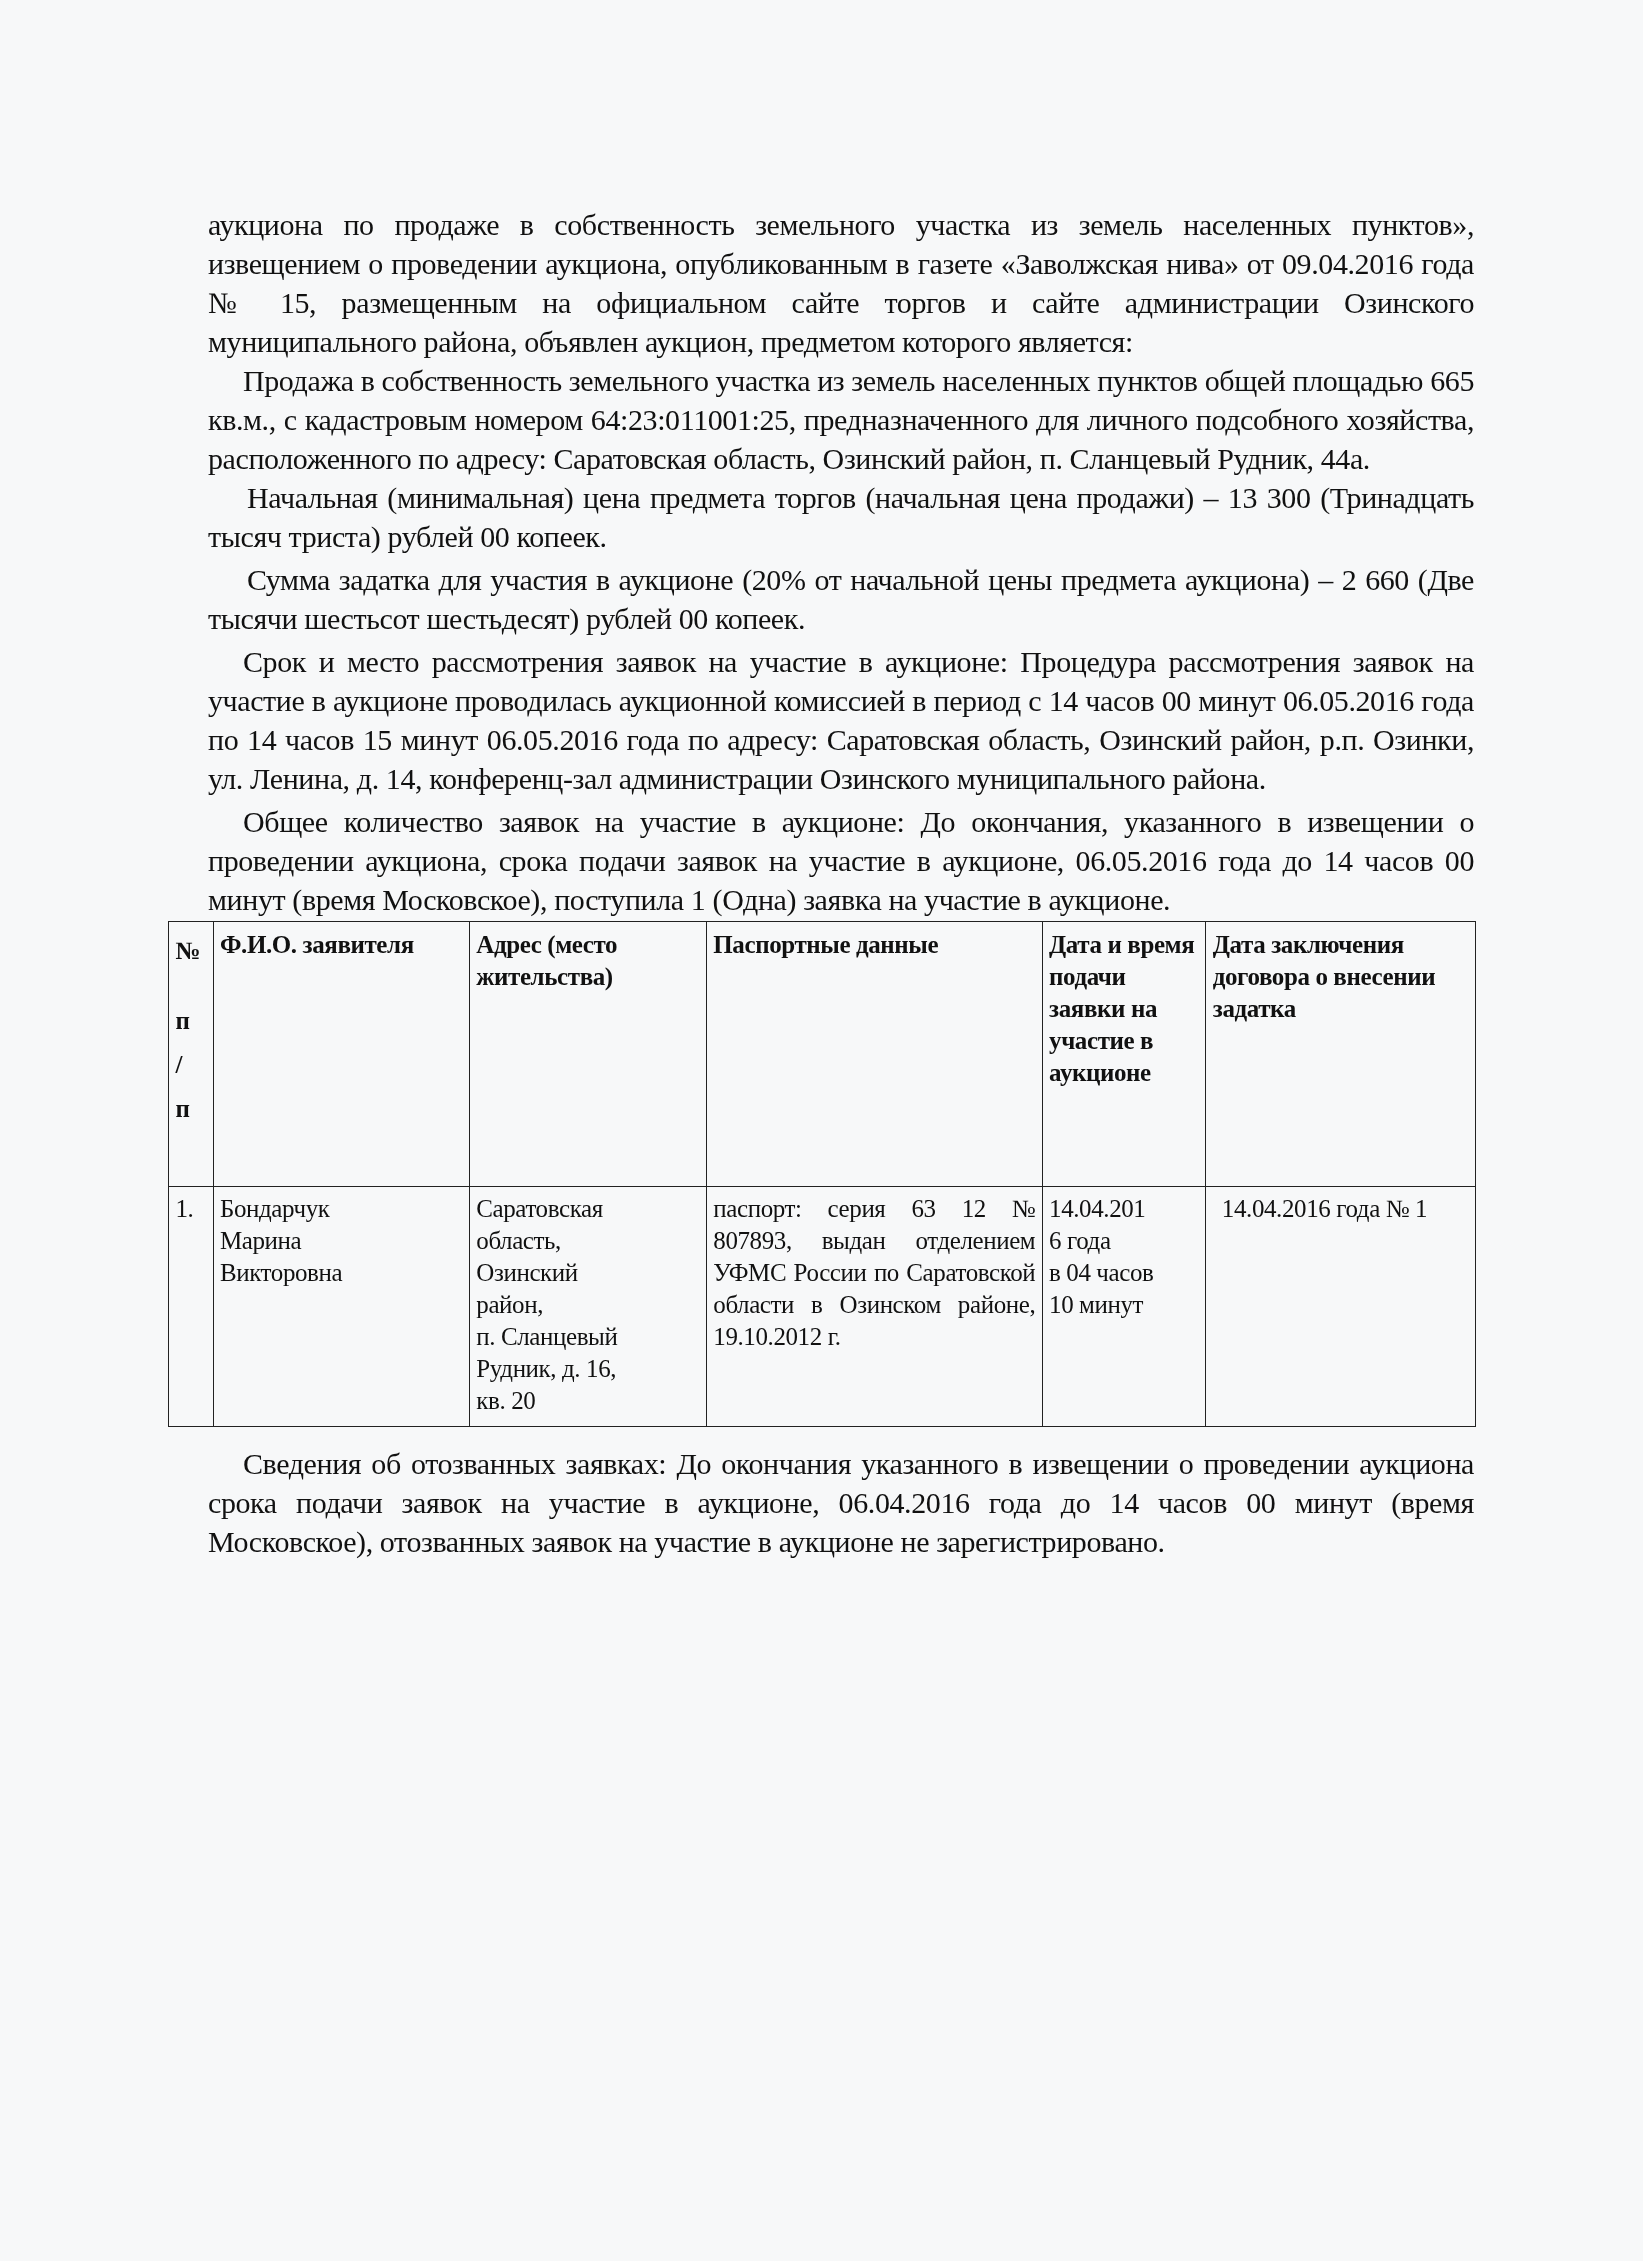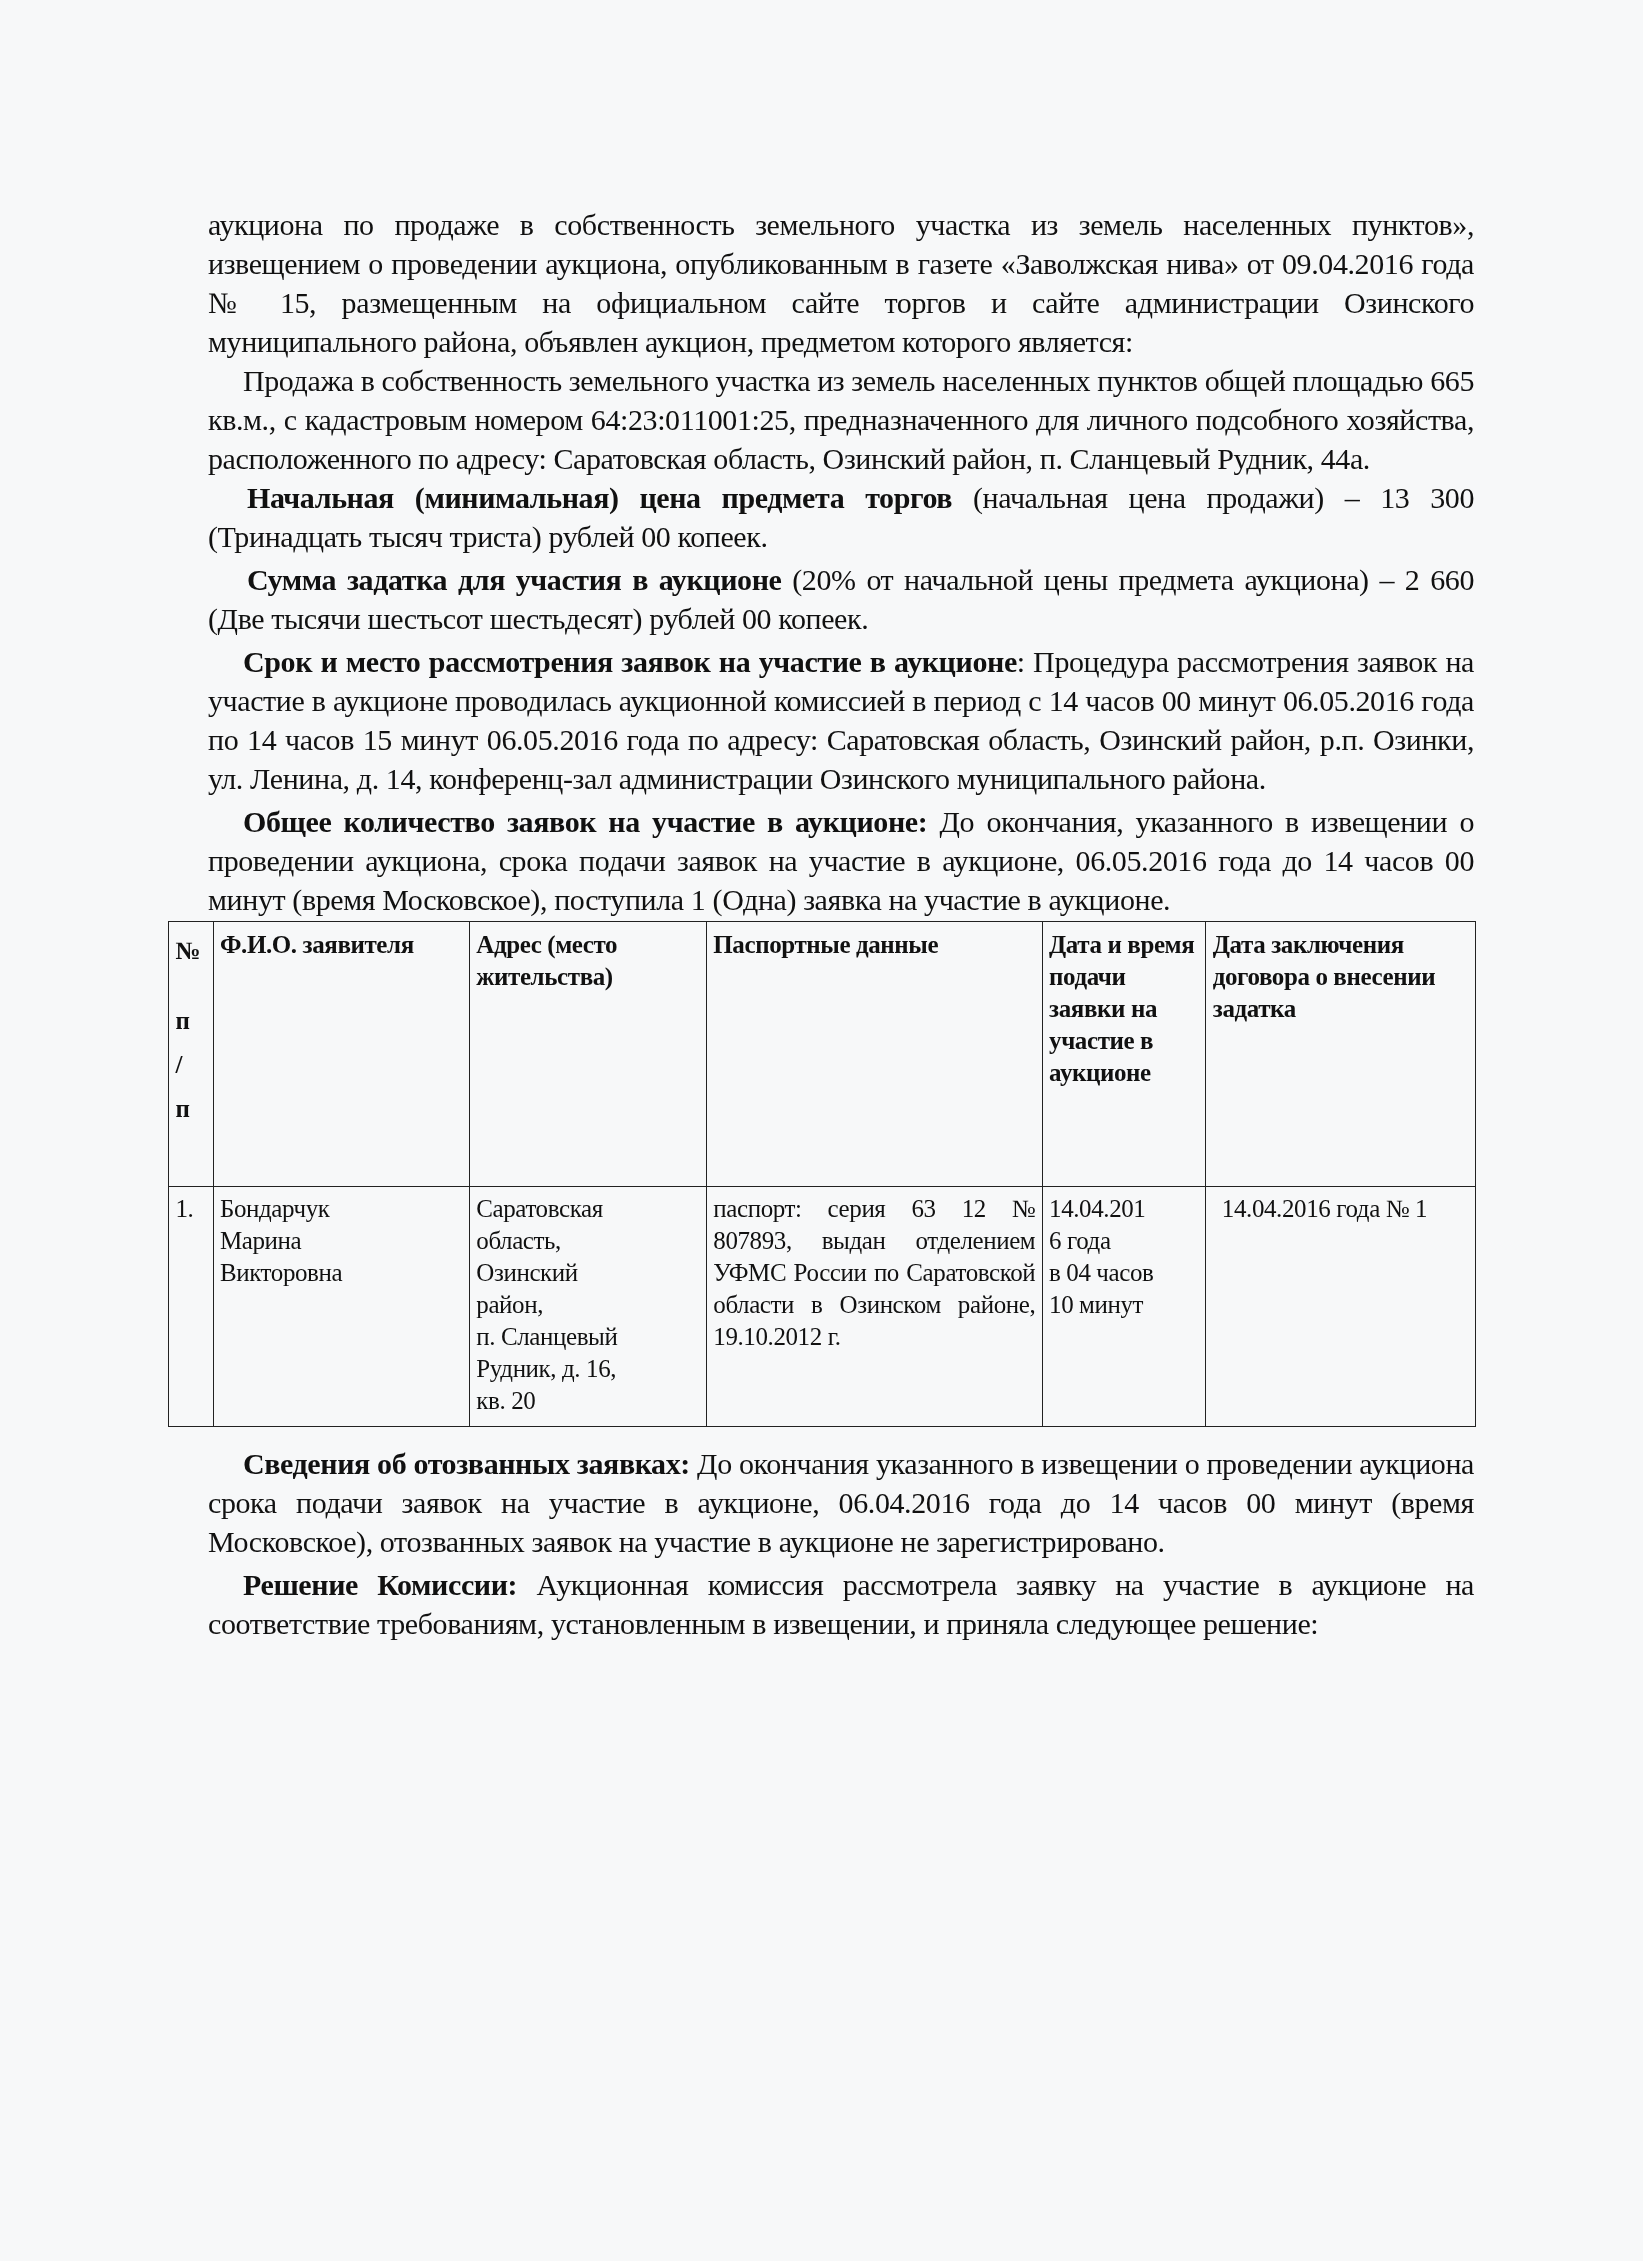--- a/index.html
+++ b/index.html
@@ -16,21 +16,21 @@
     left: 208px; top: 205px;
     width: 1266px;
     font-size: 30px;
     line-height: 39px;
     letter-spacing: -0.4px;
   }
   .p { text-align: justify; margin: 0; }
   .p.indent { text-indent: 39px; }
   .p.indent-sm { text-indent: 35px; }
   .p.gap { margin-top: 3.9px; }
-  b { font-weight: bold; }
+  b { font-weight: normal; }
 
   table.participants {
     border-collapse: collapse;
     margin-left: -40px;
     width: 1308px;
     margin-top: 2.6px;
     table-layout: fixed;
   }
   table.participants td, table.participants th {
     border: 1.9px solid #222;
@@ -116,16 +116,15 @@
           <div>в 04 часов</div>
           <div>10 минут</div>
         </td>
         <td style="padding-left:15.5px">14.04.2016 года № 1</td>
       </tr>
     </tbody>
   </table>
 
   <p class="p indent-sm after-table"><b>Сведения об отозванных заявках:</b><span> До  окончания  указанного в извещении о проведении аукциона срока подачи заявок на участие в аукционе,  06.04.2016 года до 14 часов 00 минут (время Московское), отозванных заявок на участие в аукционе не зарегистрировано.</span></p>
 
-  <p class="p indent-sm gap"><b>Решение Комиссии:</b><span> Аукционная  комиссия  рассмотрела  заявку  на участие в аукционе на соответствие требованиям,  установленным  в извещении, и приняла следующее решение:</span></p>
 
 </div>
 
 
 </body></html>

